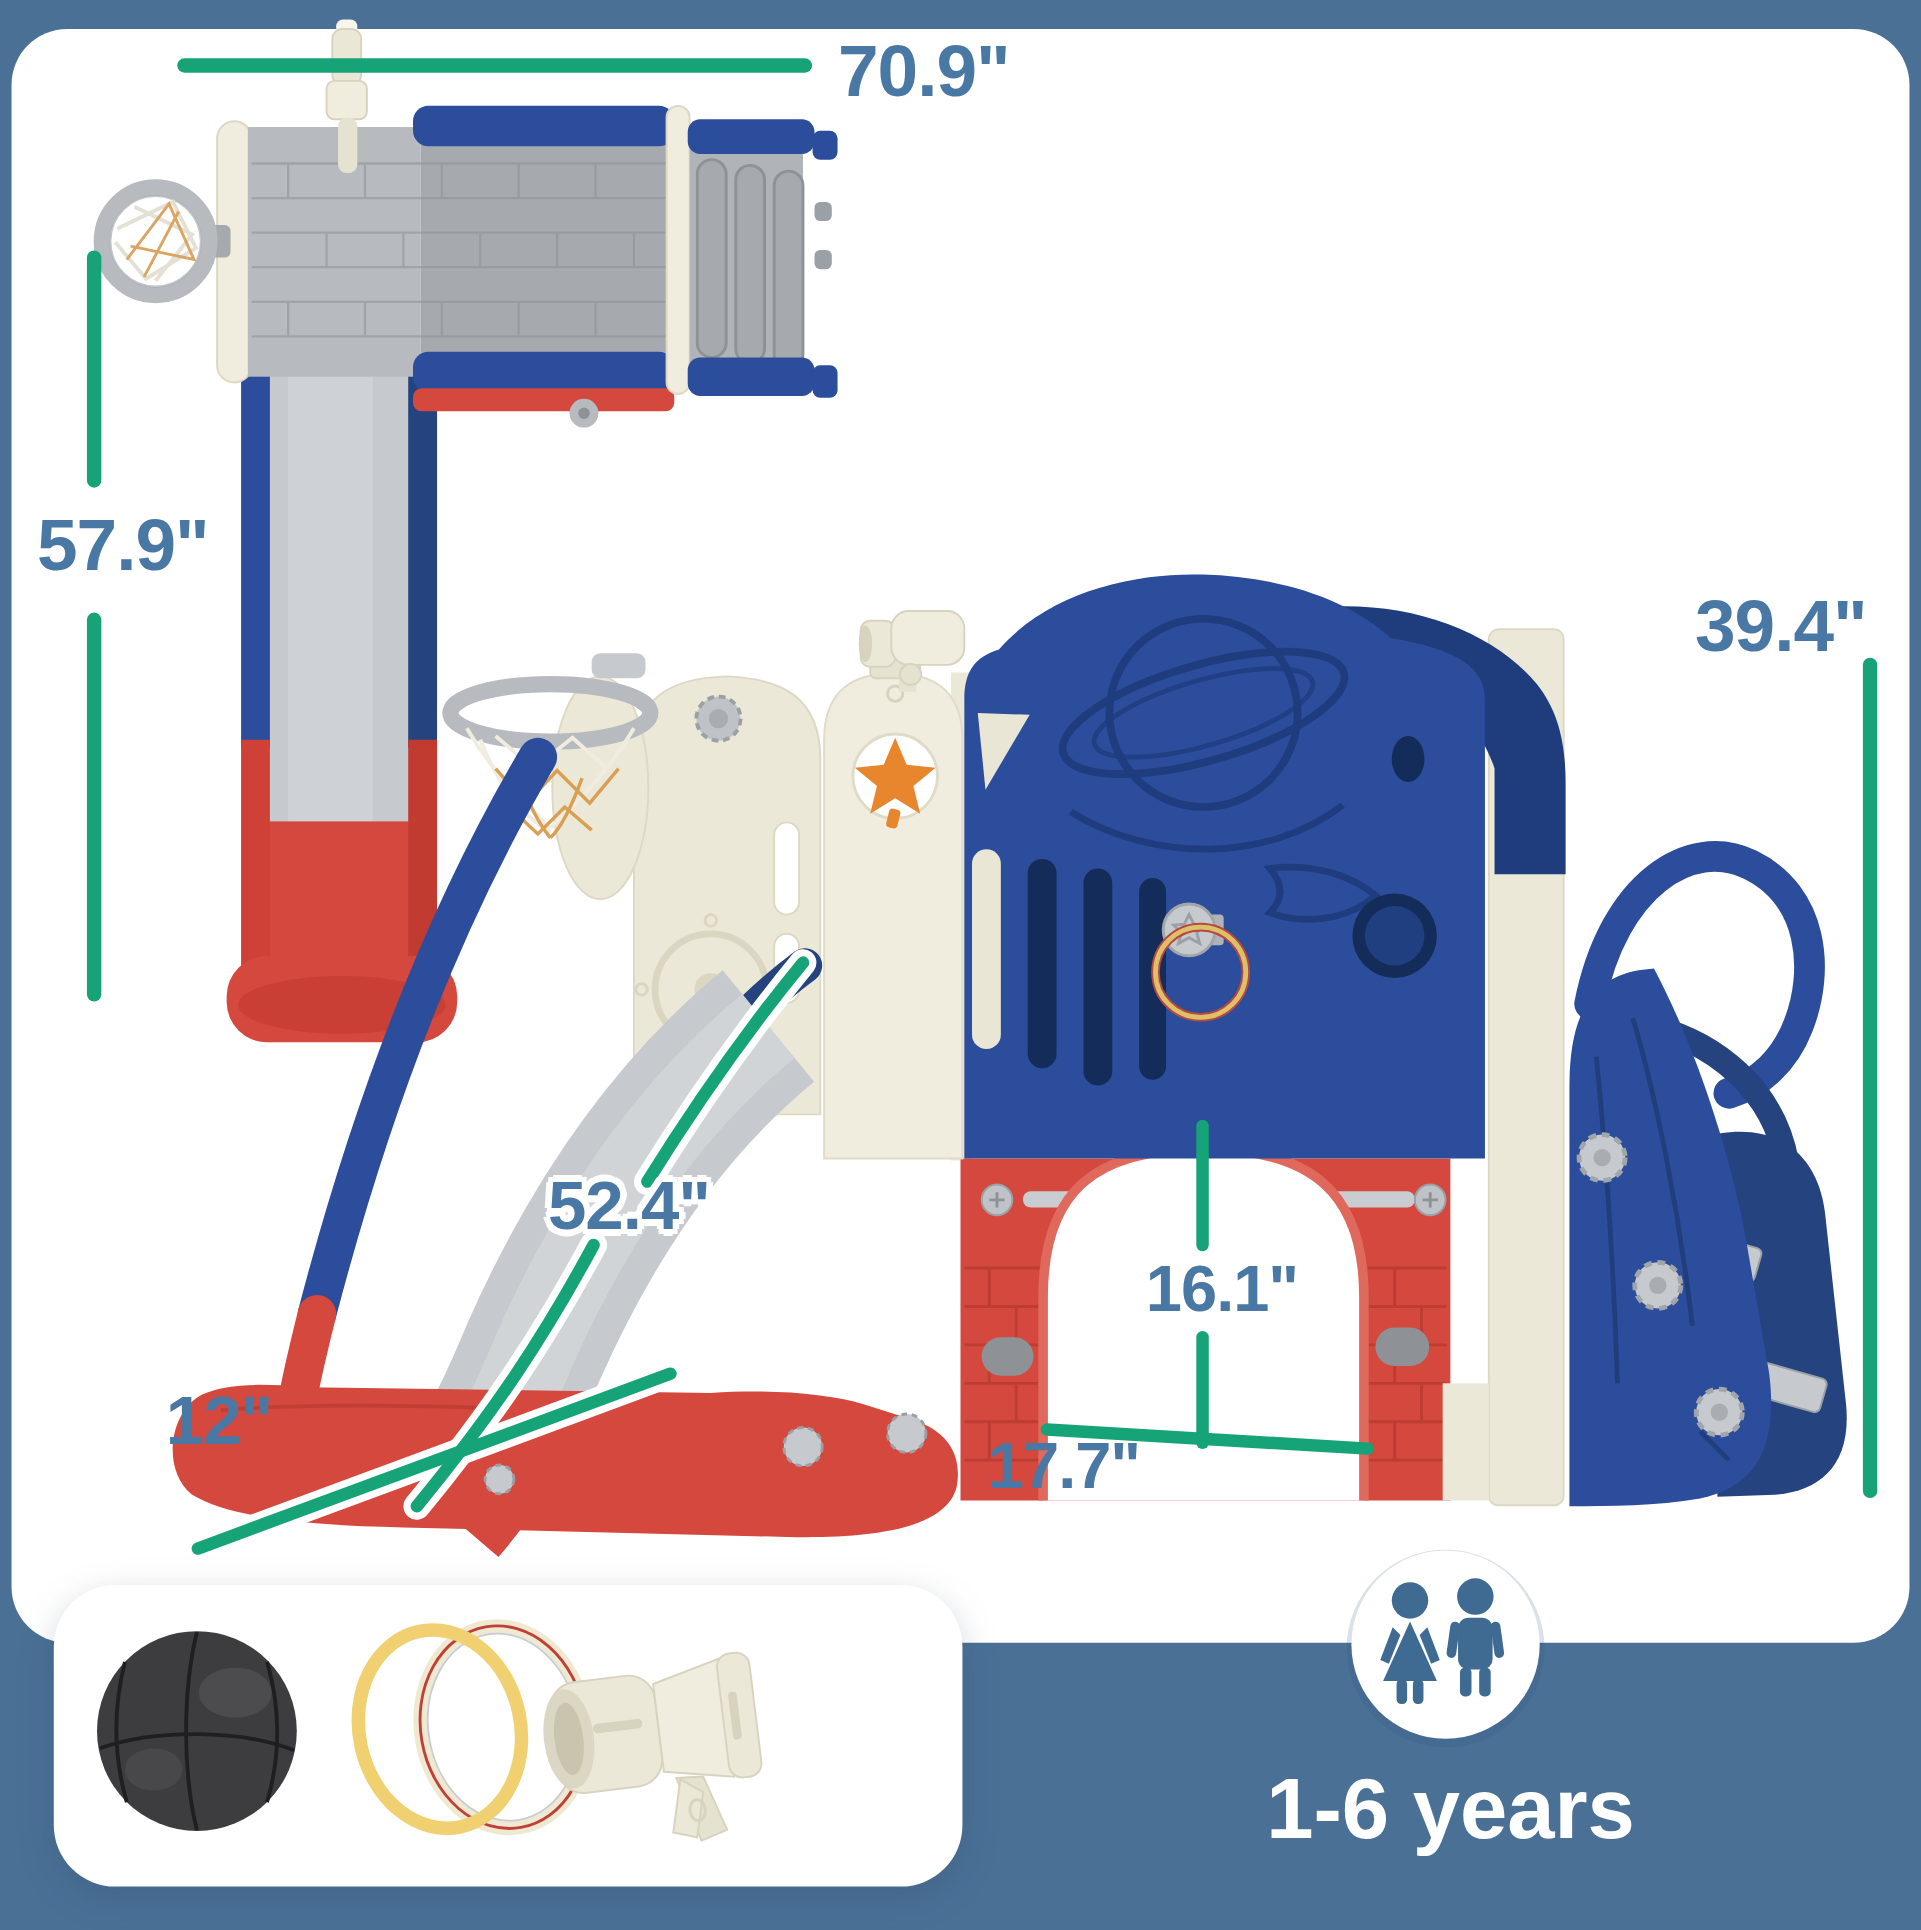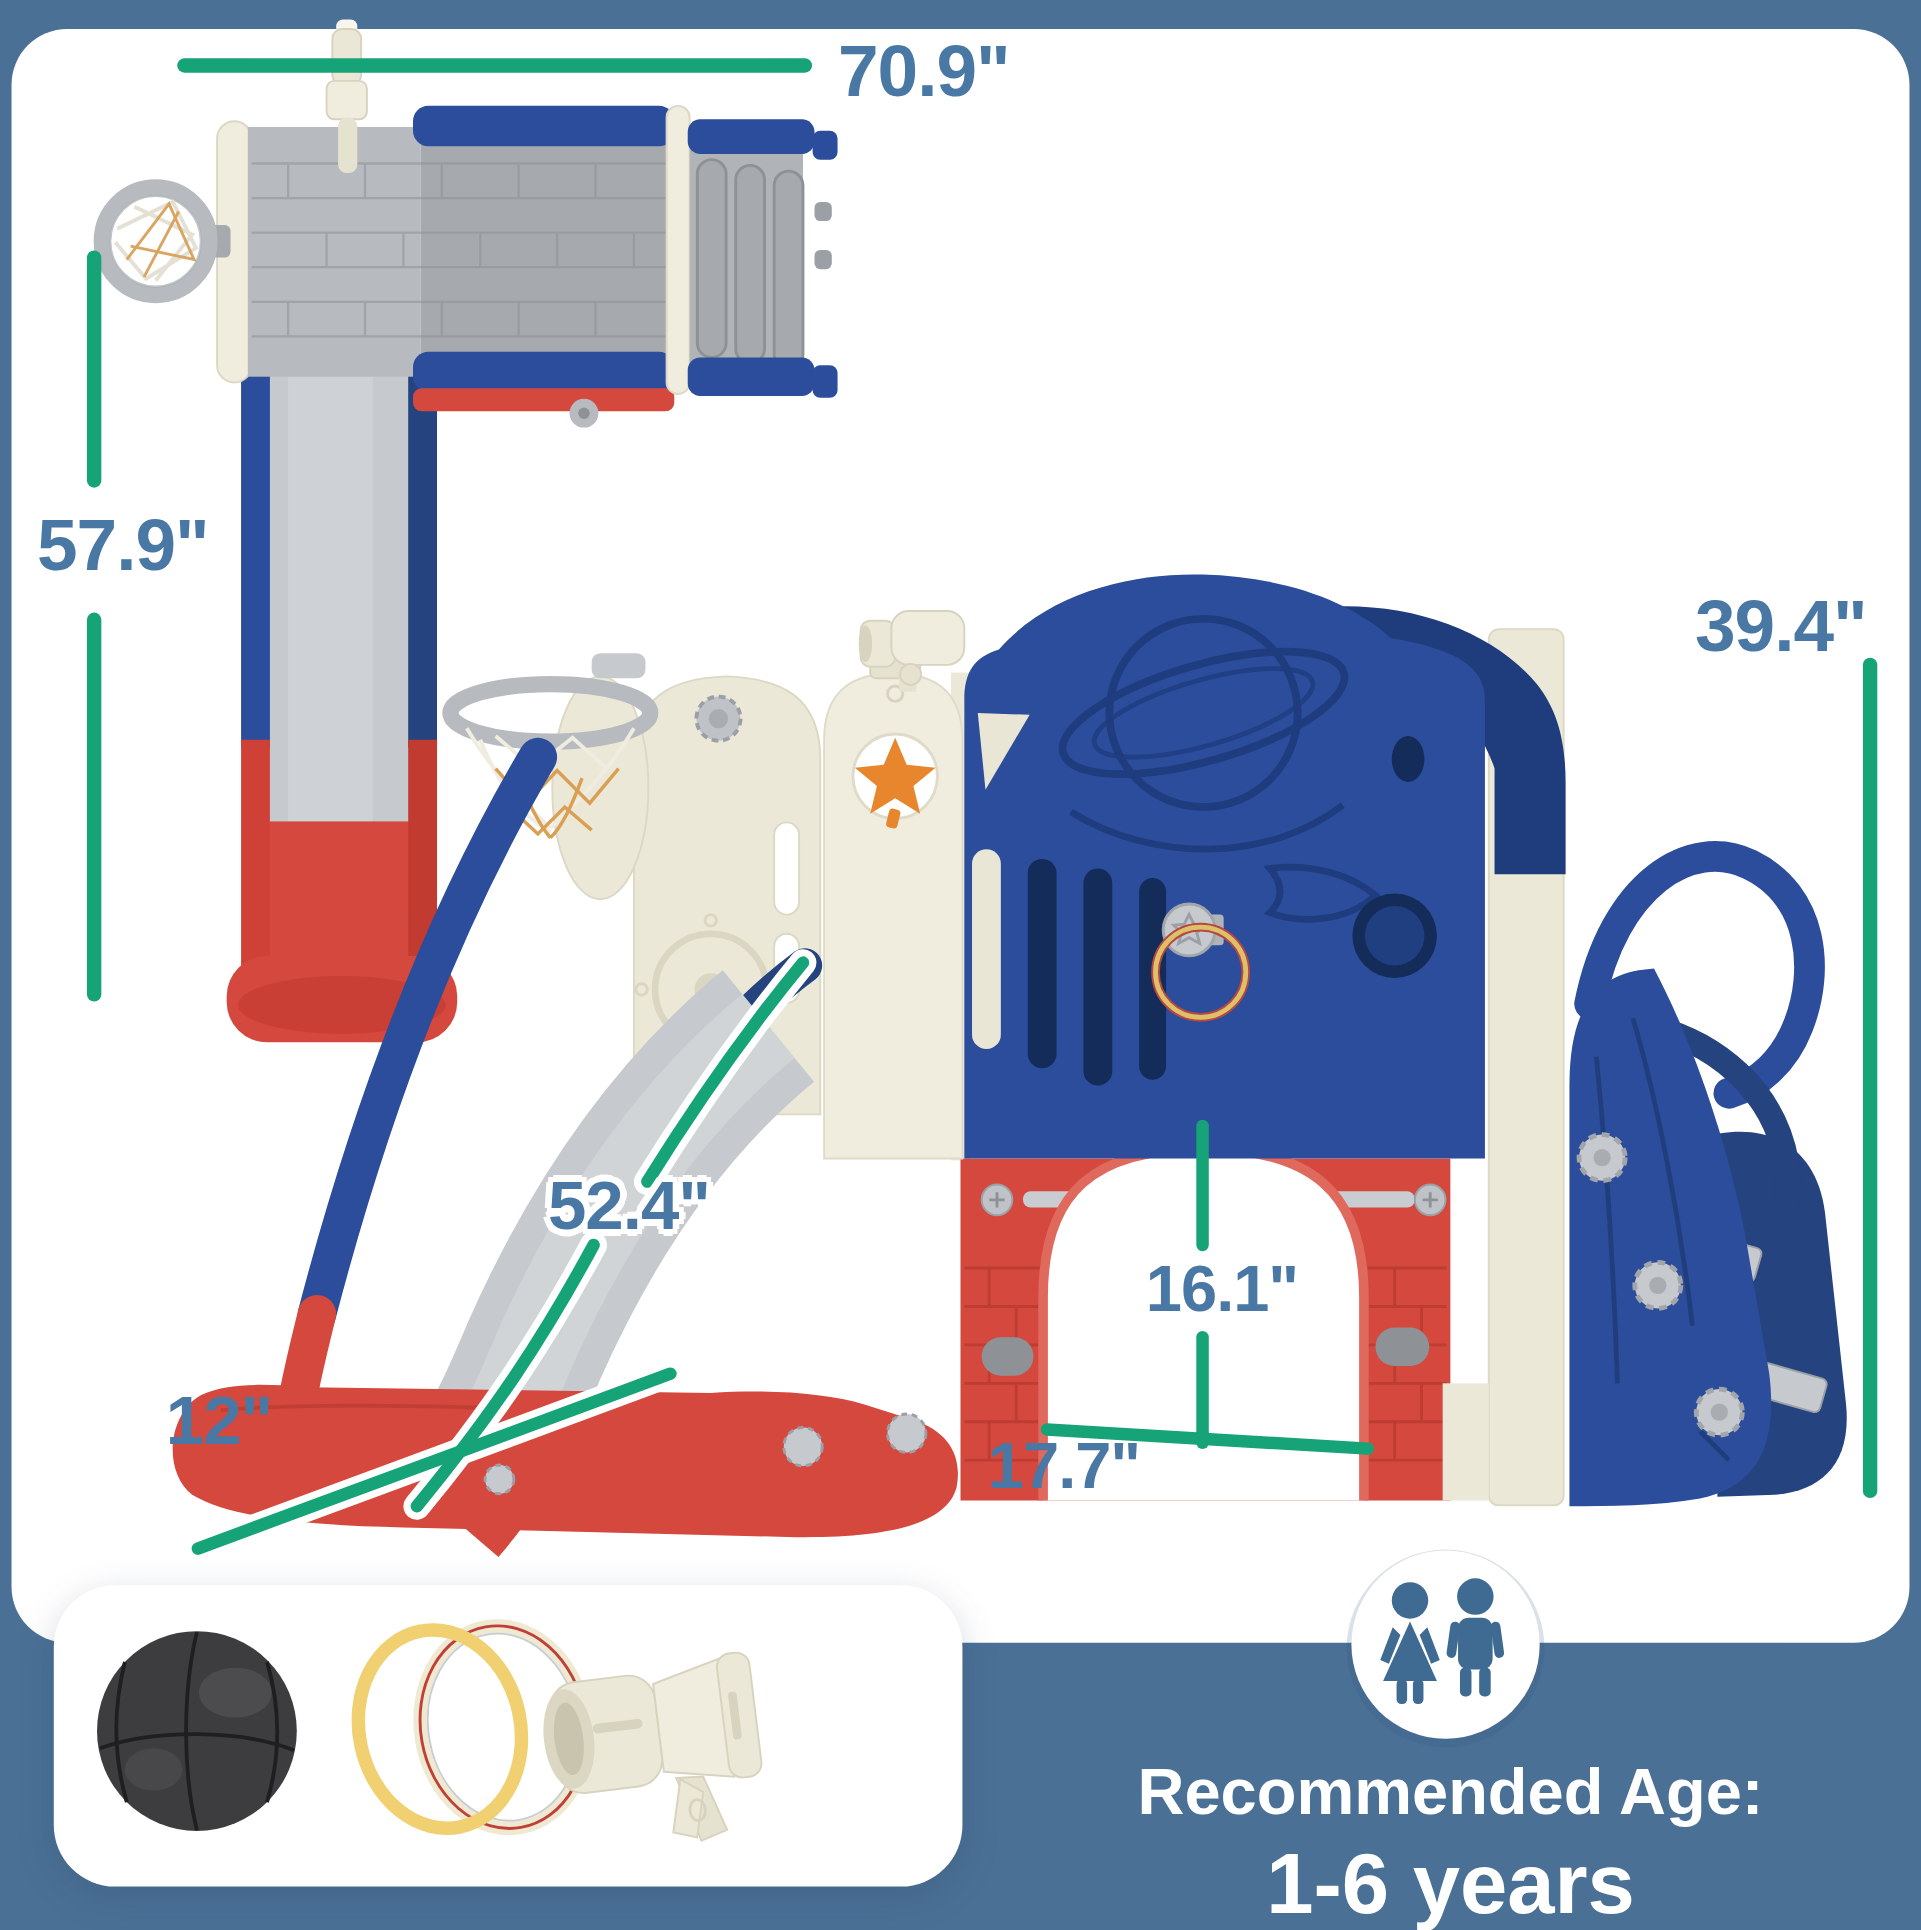--- a/index.html
+++ b/index.html
@@ -318,18 +318,17 @@
 
 <div class="dim-label fs76" style="left:838px;top:29px;">70.9"</div>
 <div class="dim-label fs76" style="left:37px;top:503px;">57.9"</div>
 <div class="dim-label fs76" style="left:1695px;top:584px;">39.4"</div>
 <div class="dim-label fs72 outlined centered" style="left:629px;top:1166px;">52.4"</div>
 <div class="dim-label fs72 centered" style="left:219px;top:1381px;">12"</div>
 <div class="dim-label fs68 centered" style="left:1222px;top:1251px;">16.1"</div>
 <div class="dim-label fs68 centered" style="left:1064px;top:1428px;">17.7"</div>
 
 <div class="age-block">
-  <div class="age-heading">Recommended Age:</div>
   <div class="age-value">1-6 years</div>
 </div>
 
 </div>
 
 
 </body></html>

